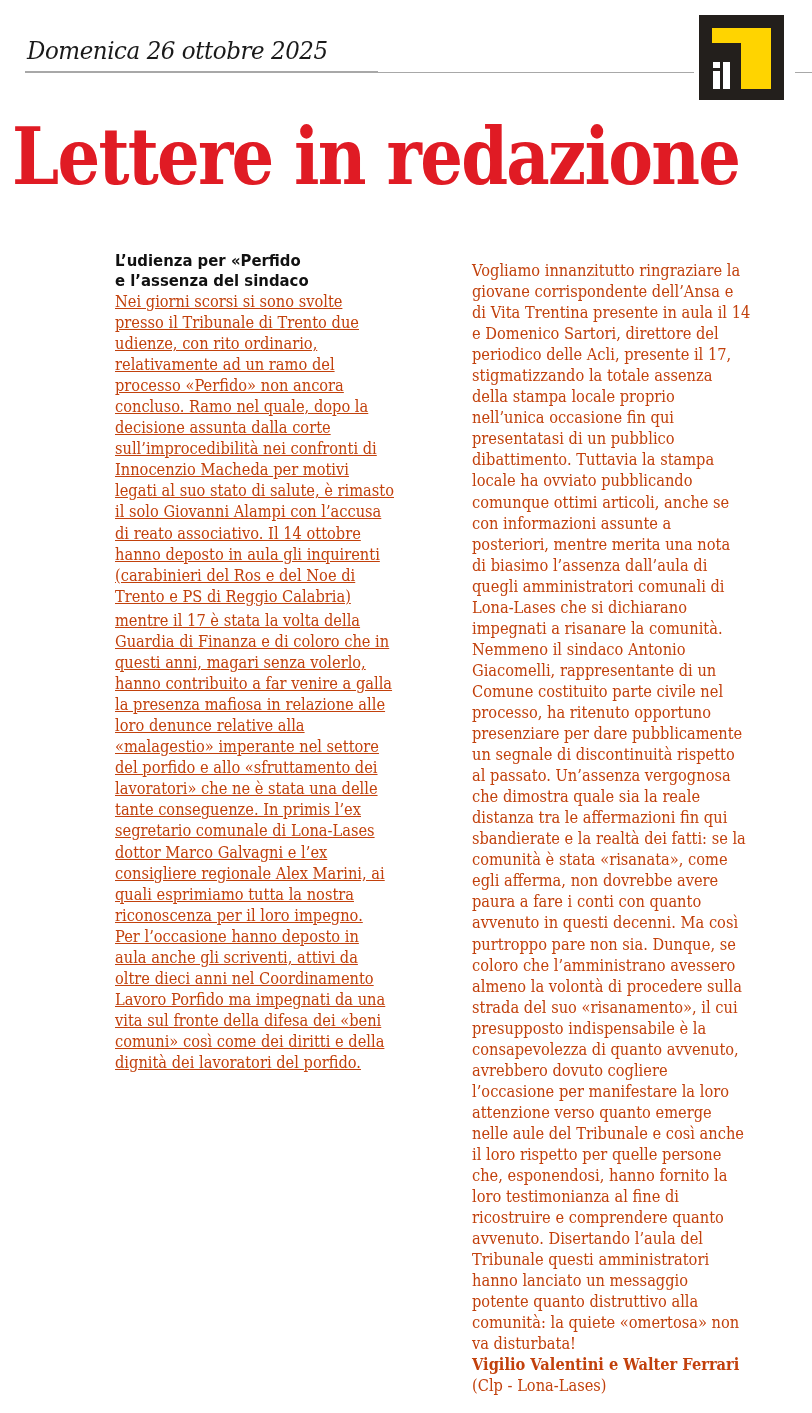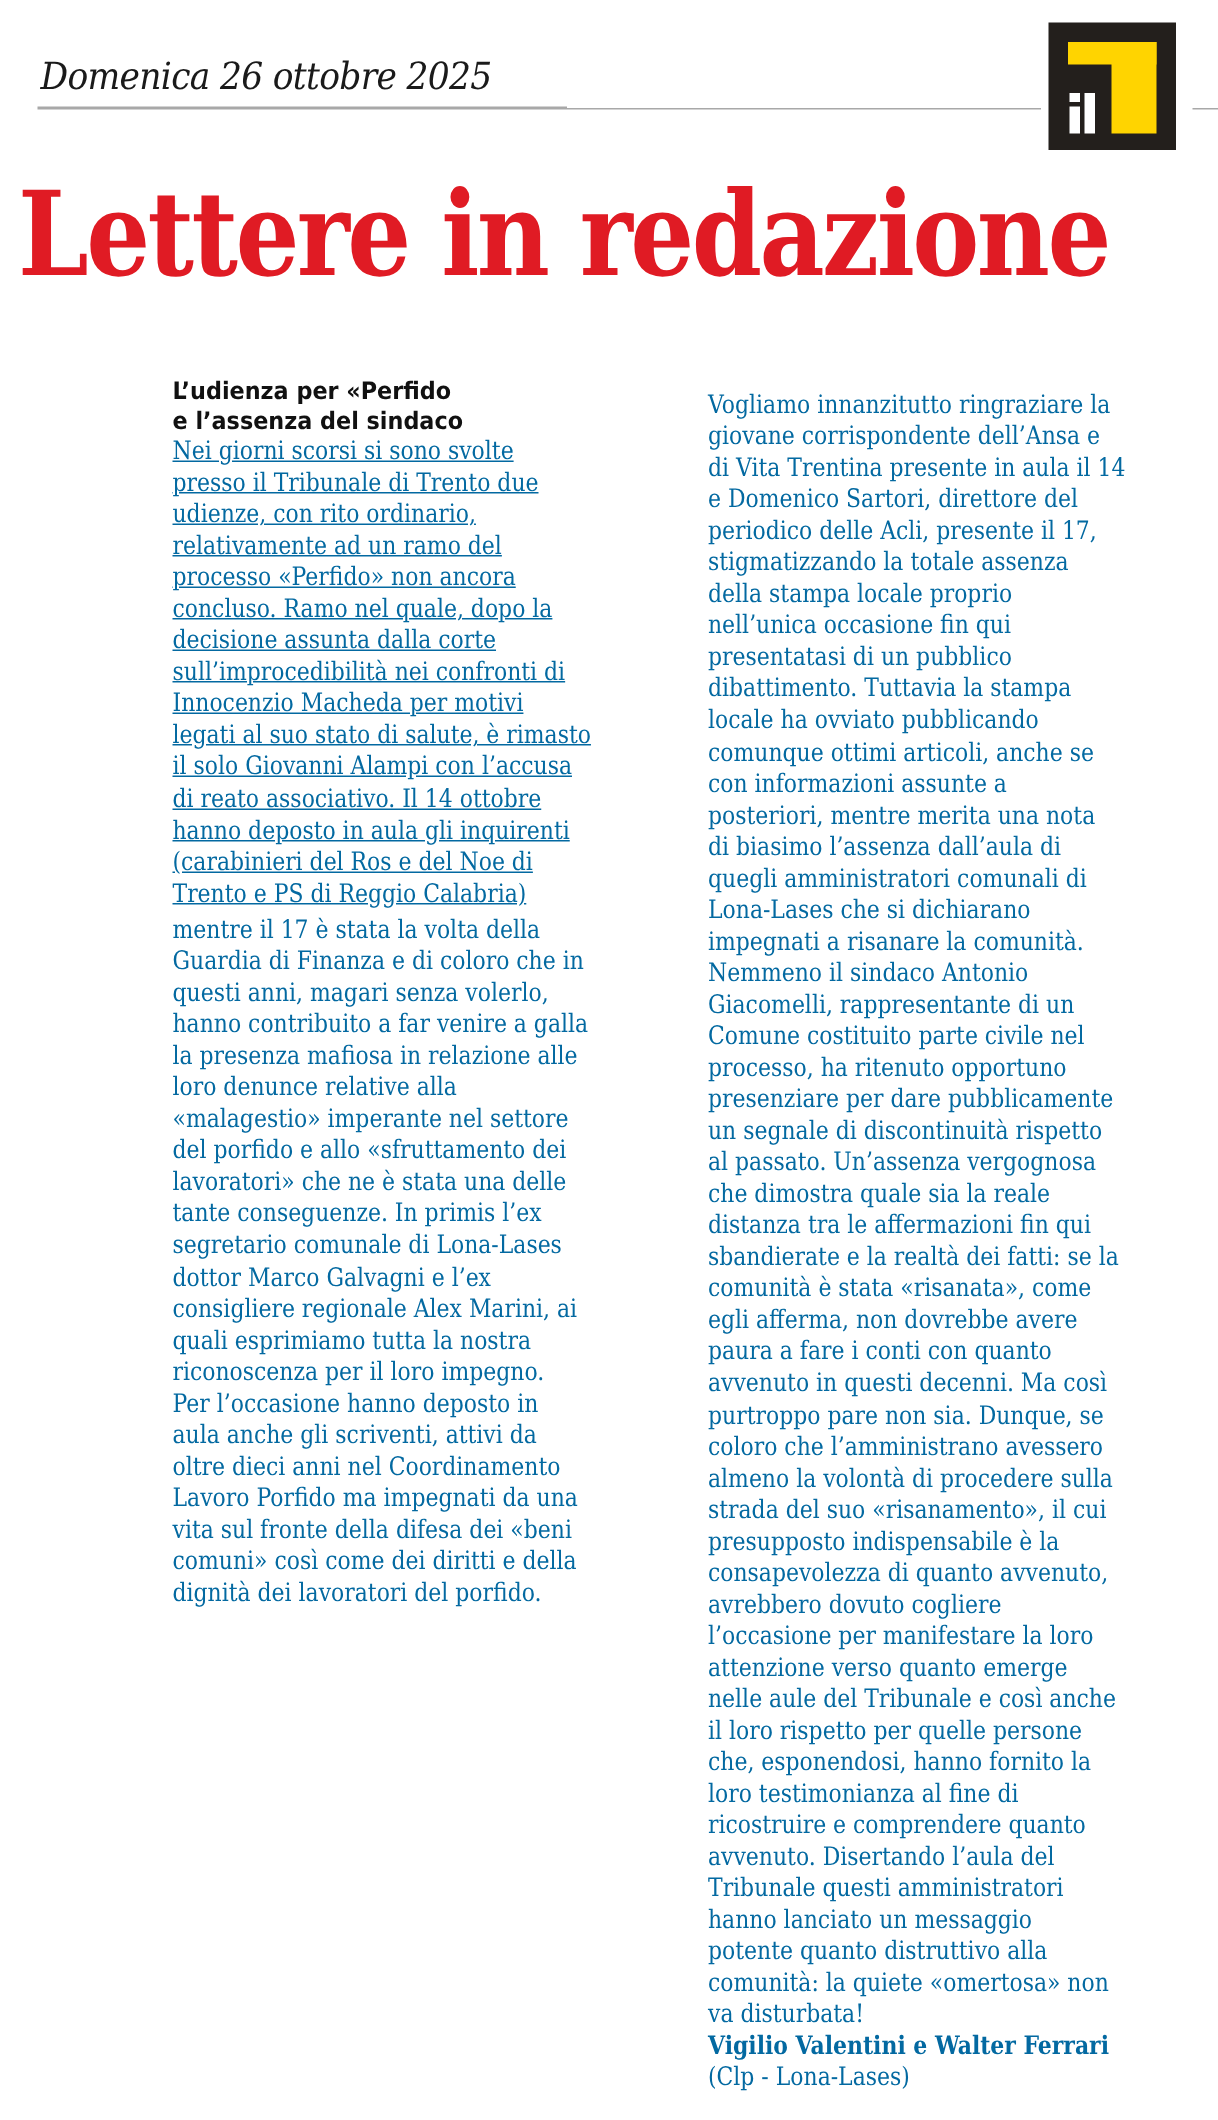--- a/index.html
+++ b/index.html
@@ -31,26 +31,26 @@
     }
     .headline {
       position: absolute; left: 115px; top: 251px;
       font-family: "DejaVu Sans", sans-serif; font-weight: bold;
       font-size: 16px; line-height: 20px; color: #111111;
       transform: scaleX(0.93); transform-origin: left top; white-space: nowrap;
     }
     .col {
       position: absolute;
       font-family: "DejaVu Serif", serif;
-      font-size: 17px; line-height: 21.05px; color: #0369a1;
+      font-size: 17px; line-height: 21.05px; color: #c2410c;
       white-space: nowrap;
     }
     .col .ln { display: block; transform: scaleX(0.86); transform-origin: left top; }
     .col1a { left: 115px; top: 291px; text-decoration: underline; }
-    .col1b { left: 115px; top: 610px; }
+    .col1b { left: 115px; top: 610px; text-decoration: underline; }
     .col2 { left: 472px; top: 260px; }
     .signature { font-weight: bold; }
   </style>
 </head>
 <body>
 
 <div>
   <div class="dateline">Domenica 26 ottobre 2025</div>
   <div class="rule-left"></div>
   <div class="rule-right"></div>

